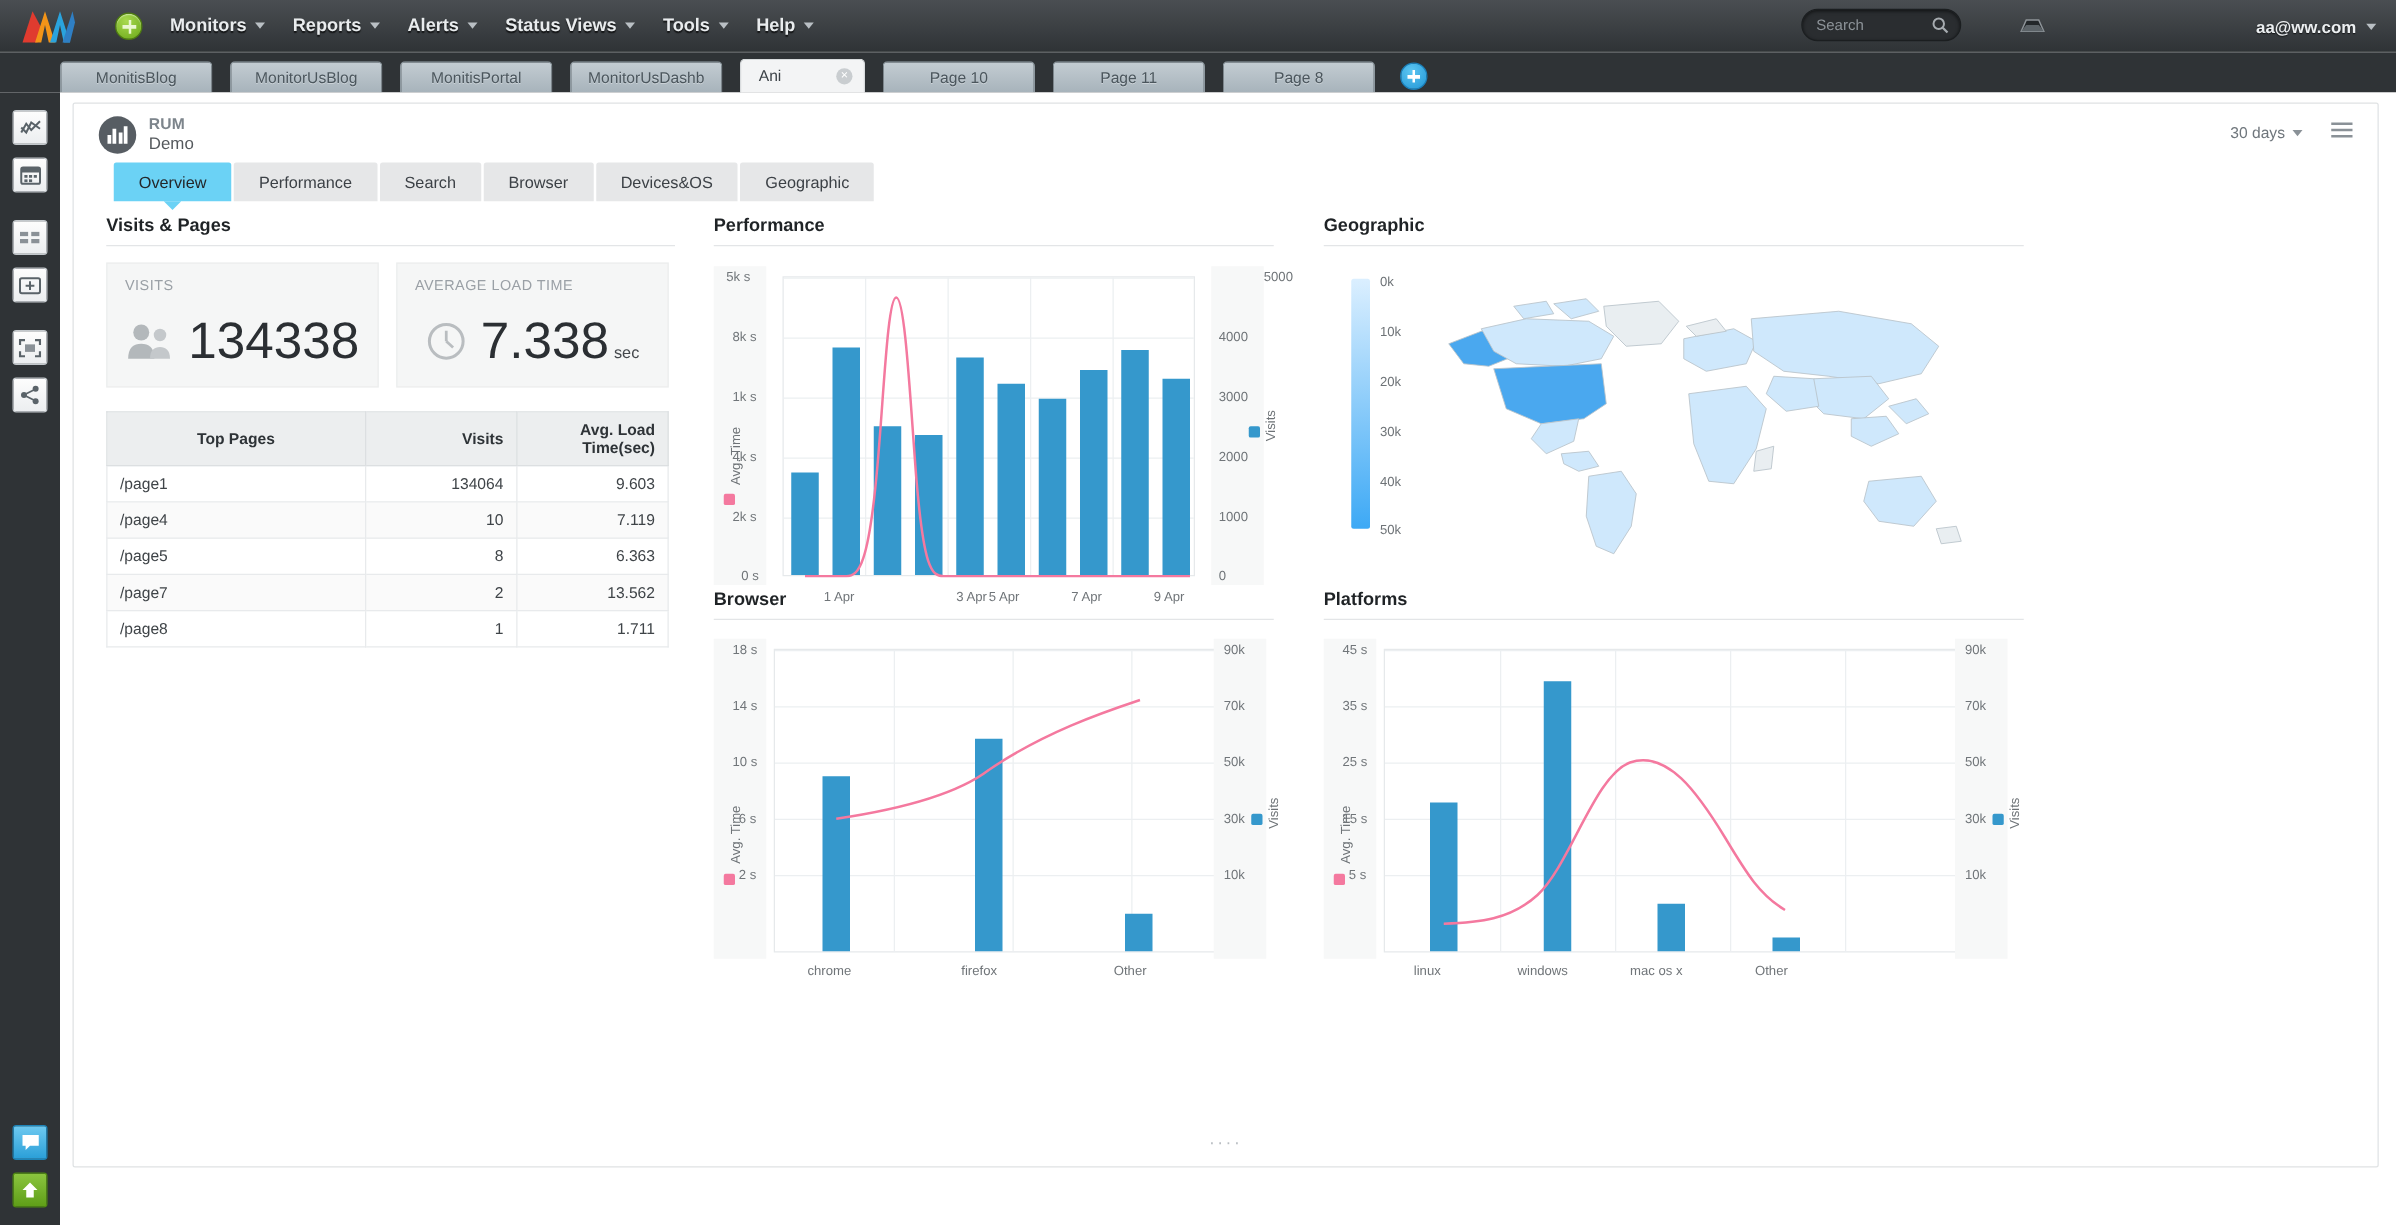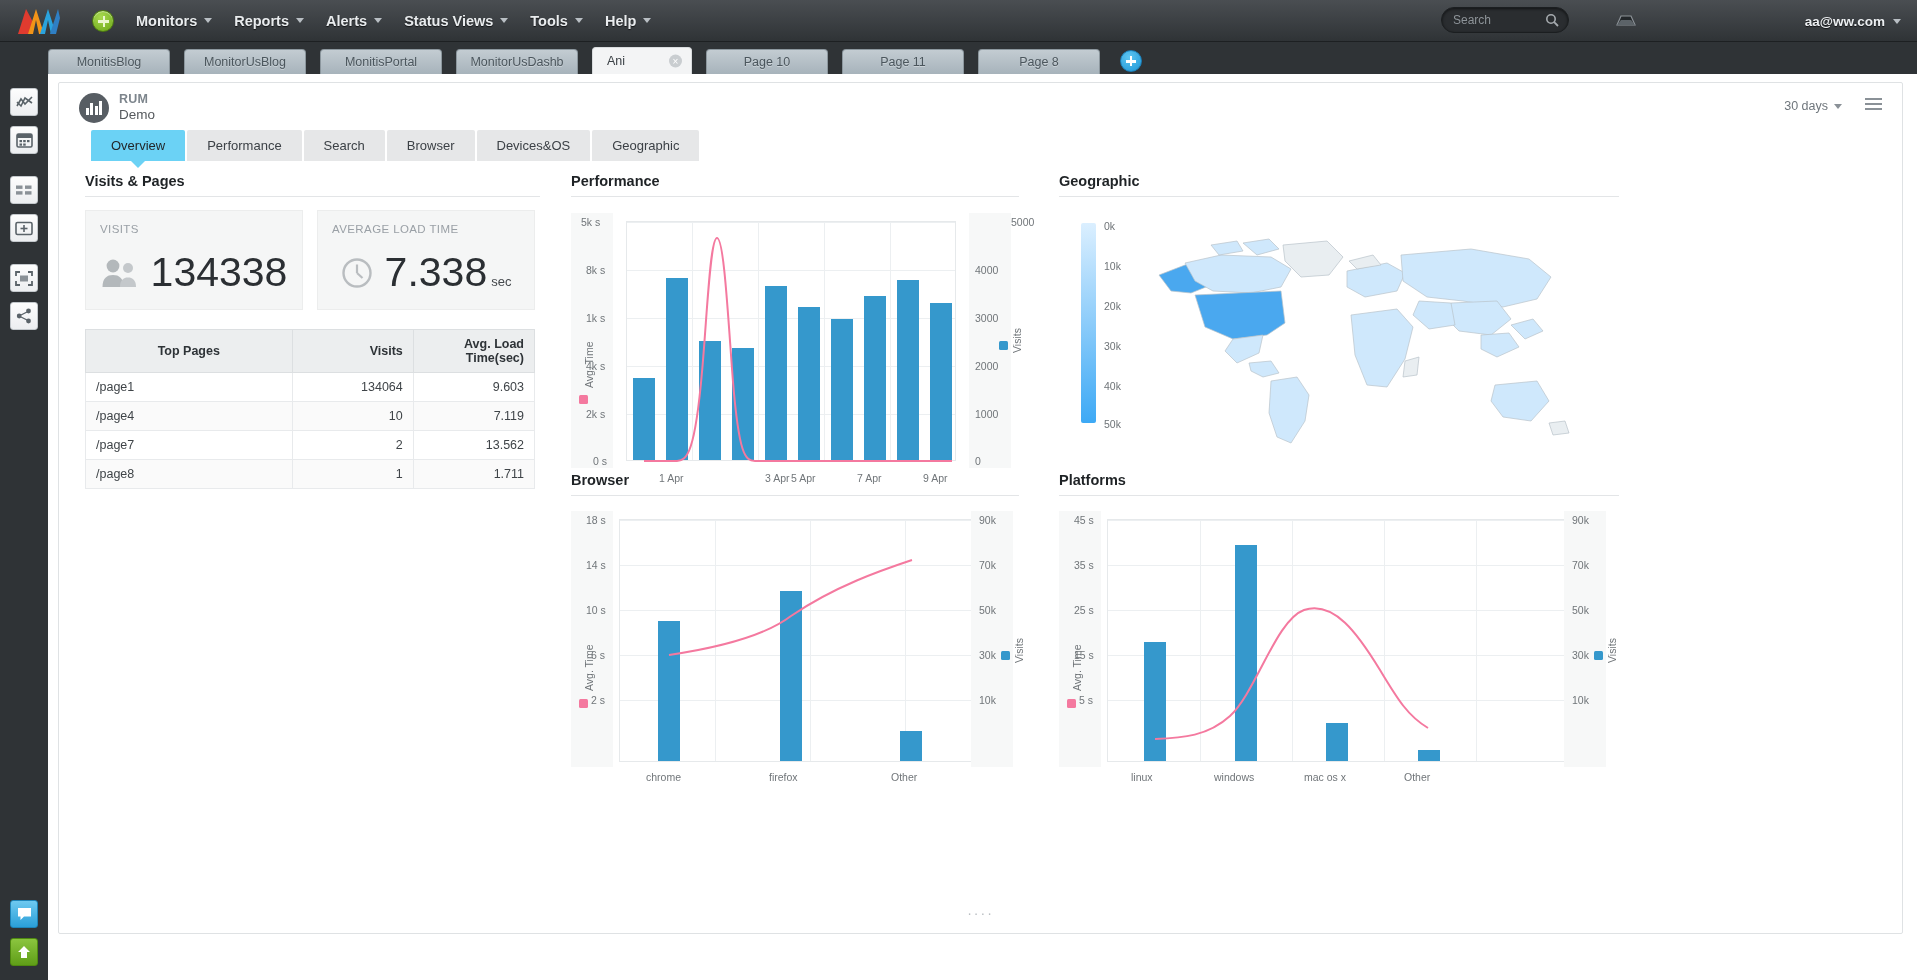--- a/index.html
+++ b/index.html
@@ -489,20 +489,25 @@
             <td>/page1</td>
             <td class="ta-r">134064</td>
             <td class="ta-r">9.603</td>
           </tr>
           <tr>
             <td>/page4</td>
             <td class="ta-r">10</td>
             <td class="ta-r">7.119</td>
           </tr>
           <tr>
+            <td>/page5</td>
+            <td class="ta-r">8</td>
+            <td class="ta-r">6.363</td>
+          </tr>
+          <tr>
             <td>/page7</td>
             <td class="ta-r">2</td>
             <td class="ta-r">13.562</td>
           </tr>
           <tr>
             <td>/page8</td>
             <td class="ta-r">1</td>
             <td class="ta-r">1.711</td>
           </tr>
         </tbody>

